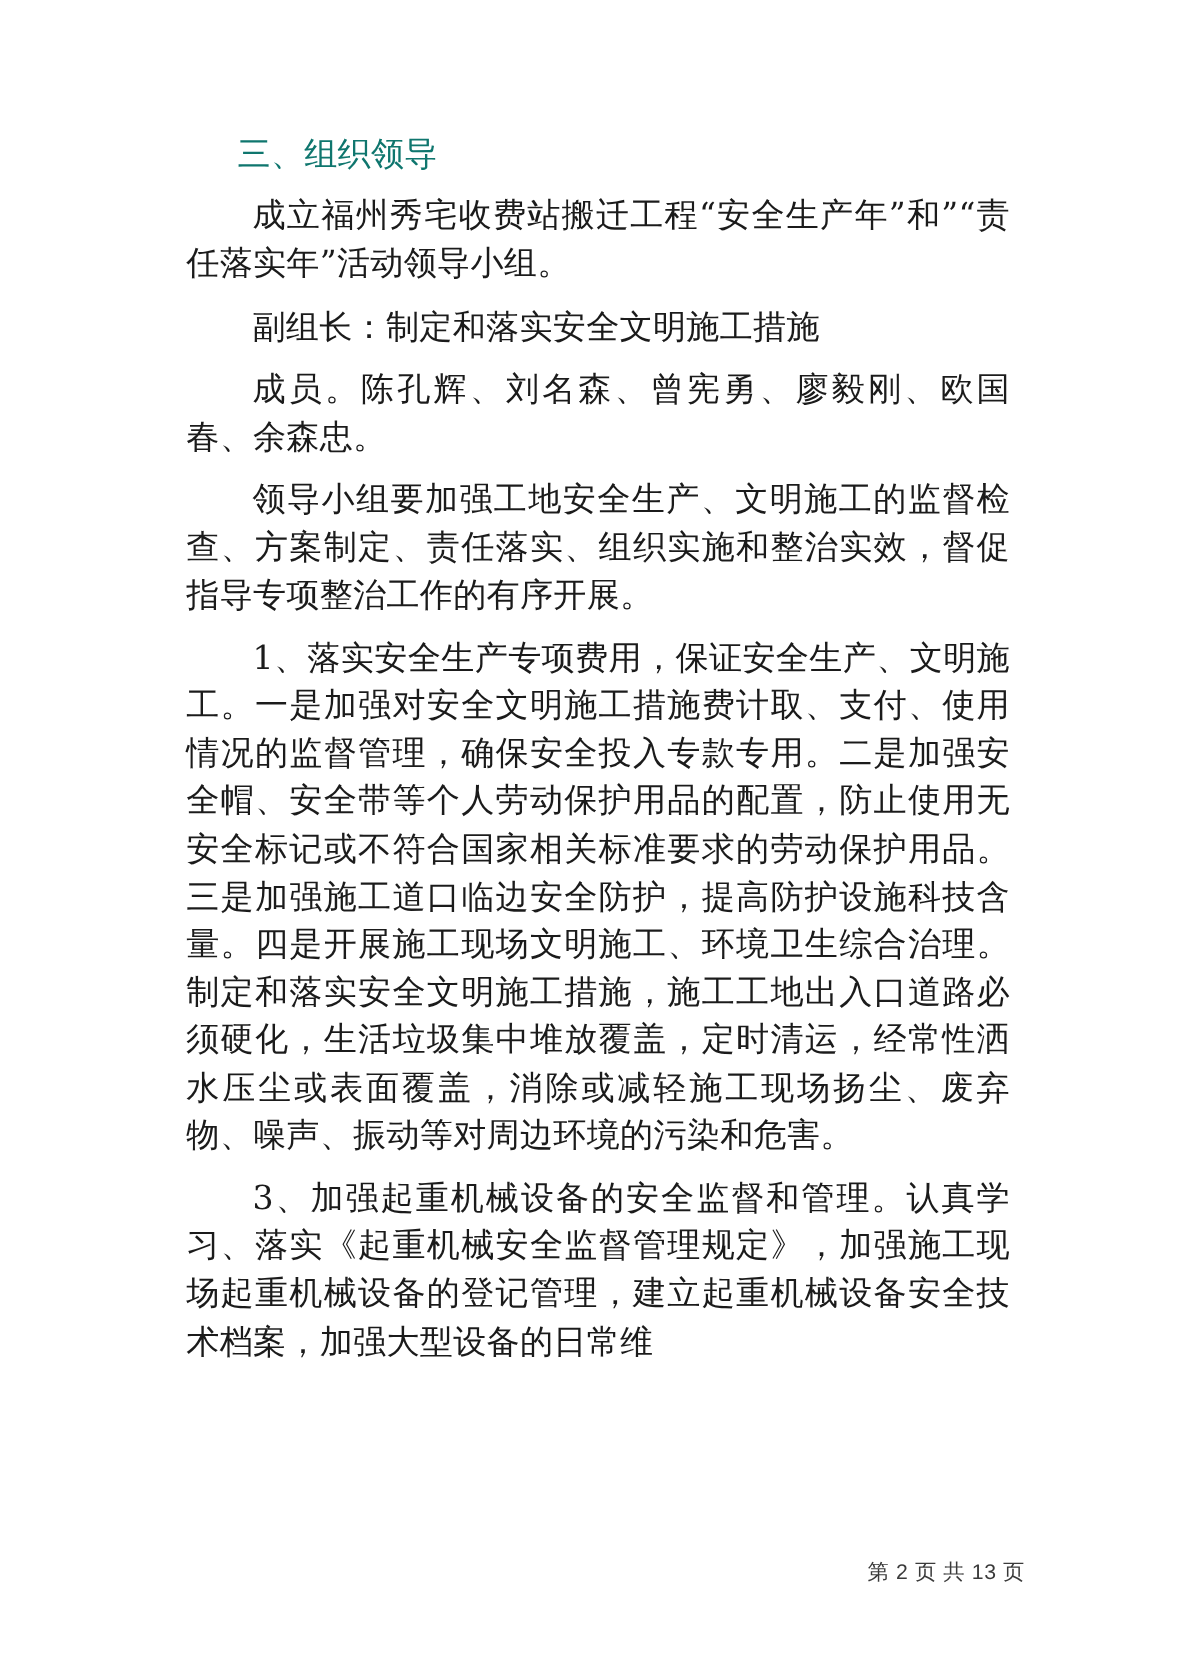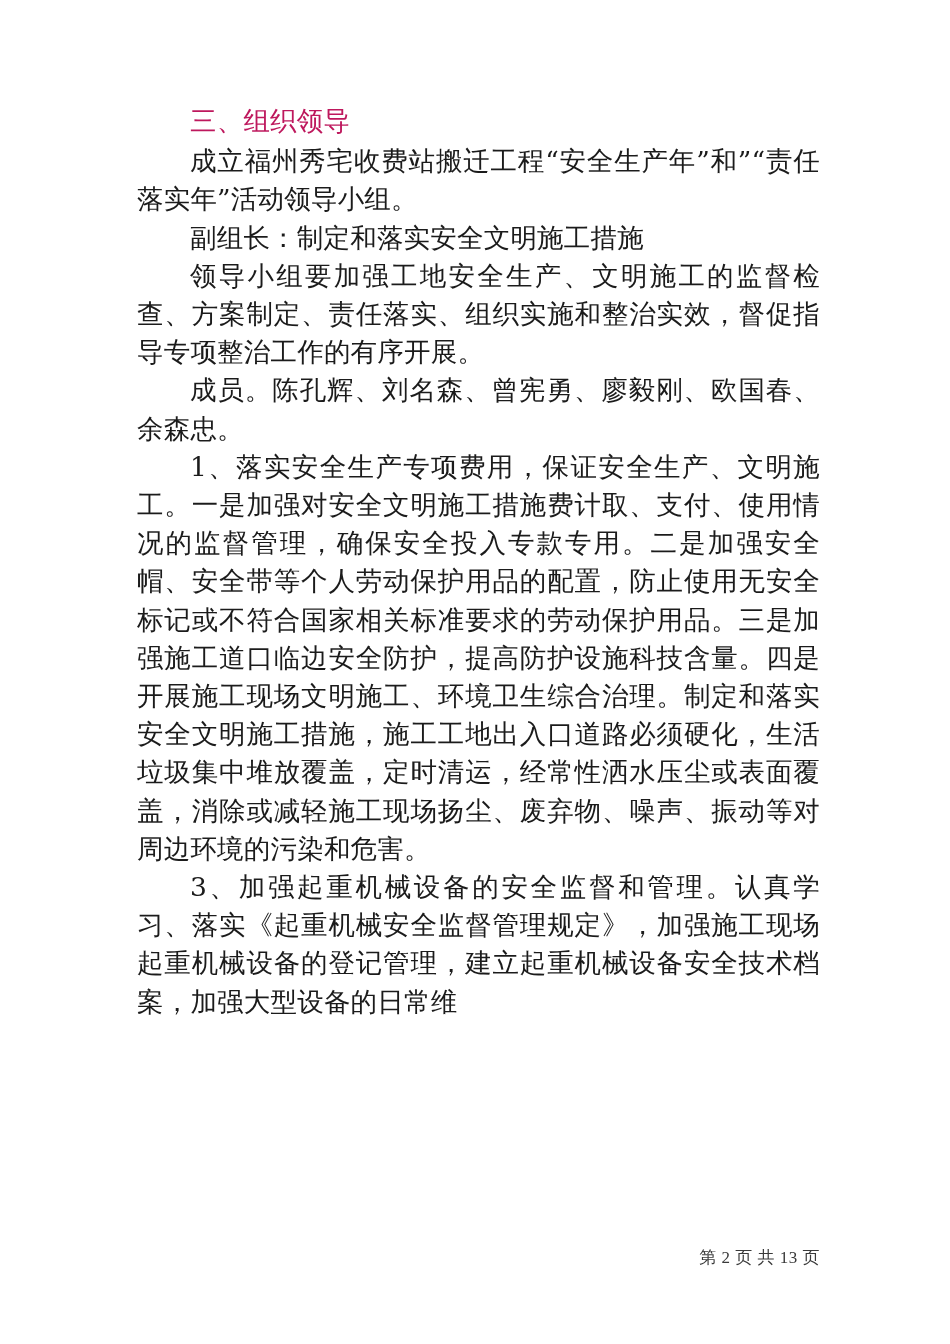--- a/index.html
+++ b/index.html
@@ -15,64 +15,64 @@
     overflow: hidden;
     box-sizing: border-box;
   }
   .body-area {
     position: absolute;
     left: 137px;
     top: 104px;
     width: 683px;
   }
   .para {
-    margin: 0;
+    margin: 12px;
     font-family: "DejaVu Serif", "Liberation Serif", serif;
     font-size: 26.5px;
     line-height: 38.2px;
     color: #1b1b1b;
     text-align: justify;
     text-justify: inter-ideograph;
     text-indent: 2em;
     letter-spacing: 0.2px;
     word-break: break-all;
   }
   .heading {
     margin: 0;
-    font-family: Liberation Mono, monospace;
+    font-family: Liberation Sans, sans-serif;
     font-size: 26.5px;
     line-height: 38.2px;
-    color: #be185d;
+    color: #0f766e;
     text-indent: 2em;
     font-weight: normal;
     letter-spacing: 0.2px;
   }
   .footer {
     position: absolute;
     left: 137px;
     top: 1247px;
     width: 683px;
     text-align: right;
-    font-family: Liberation Serif, serif;
+    font-family: Liberation Sans, sans-serif;
     font-size: 17px;
     line-height: 22px;
     color: #3a3a3a;
     letter-spacing: 0.5px;
   }
 </style>
 </head>
 <body>
 
 <div class="page">
 
   <div class="body-area">
       <p class="heading">三、组织领导</p>
       <p class="para">成立福州秀宅收费站搬迁工程“安全生产年”和”“责任落实年”活动领导小组。</p>
       <p class="para">副组长：制定和落实安全文明施工措施</p>
+      <p class="para">成员。陈孔辉、刘名森、曾宪勇、廖毅刚、欧国春、余森忠。</p>
       <p class="para">领导小组要加强工地安全生产、文明施工的监督检查、方案制定、责任落实、组织实施和整治实效，督促指导专项整治工作的有序开展。</p>
-      <p class="para">成员。陈孔辉、刘名森、曾宪勇、廖毅刚、欧国春、余森忠。</p>
       <p class="para">1、落实安全生产专项费用，保证安全生产、文明施工。一是加强对安全文明施工措施费计取、支付、使用情况的监督管理，确保安全投入专款专用。二是加强安全帽、安全带等个人劳动保护用品的配置，防止使用无安全标记或不符合国家相关标准要求的劳动保护用品。三是加强施工道口临边安全防护，提高防护设施科技含量。四是开展施工现场文明施工、环境卫生综合治理。制定和落实安全文明施工措施，施工工地出入口道路必须硬化，生活垃圾集中堆放覆盖，定时清运，经常性洒水压尘或表面覆盖，消除或减轻施工现场扬尘、废弃物、噪声、振动等对周边环境的污染和危害。</p>
       <p class="para">3、加强起重机械设备的安全监督和管理。认真学习、落实《起重机械安全监督管理规定》，加强施工现场起重机械设备的登记管理，建立起重机械设备安全技术档案，加强大型设备的日常维</p>
     </div>
 
   <div class="footer">第 2 页 共 13 页</div>
 
 </div>
 
 </body></html>

